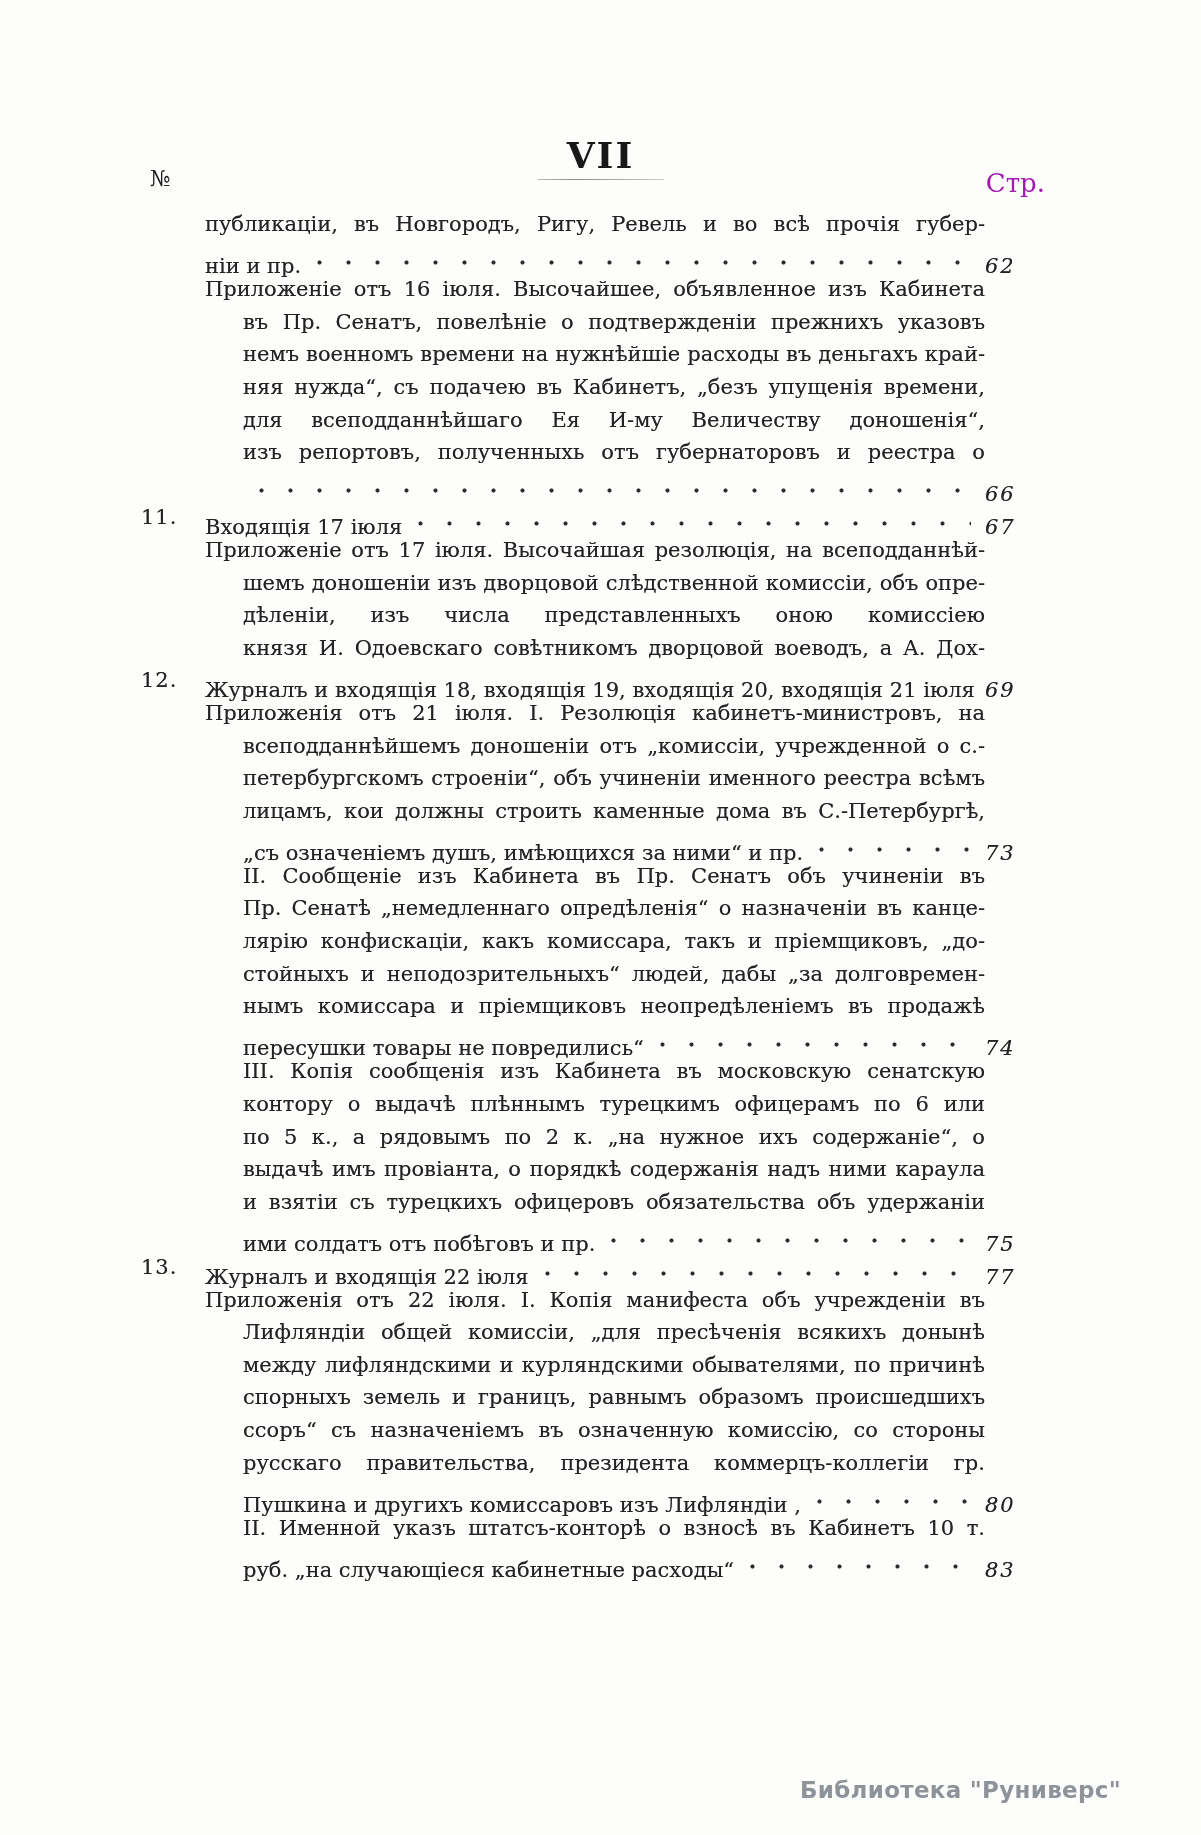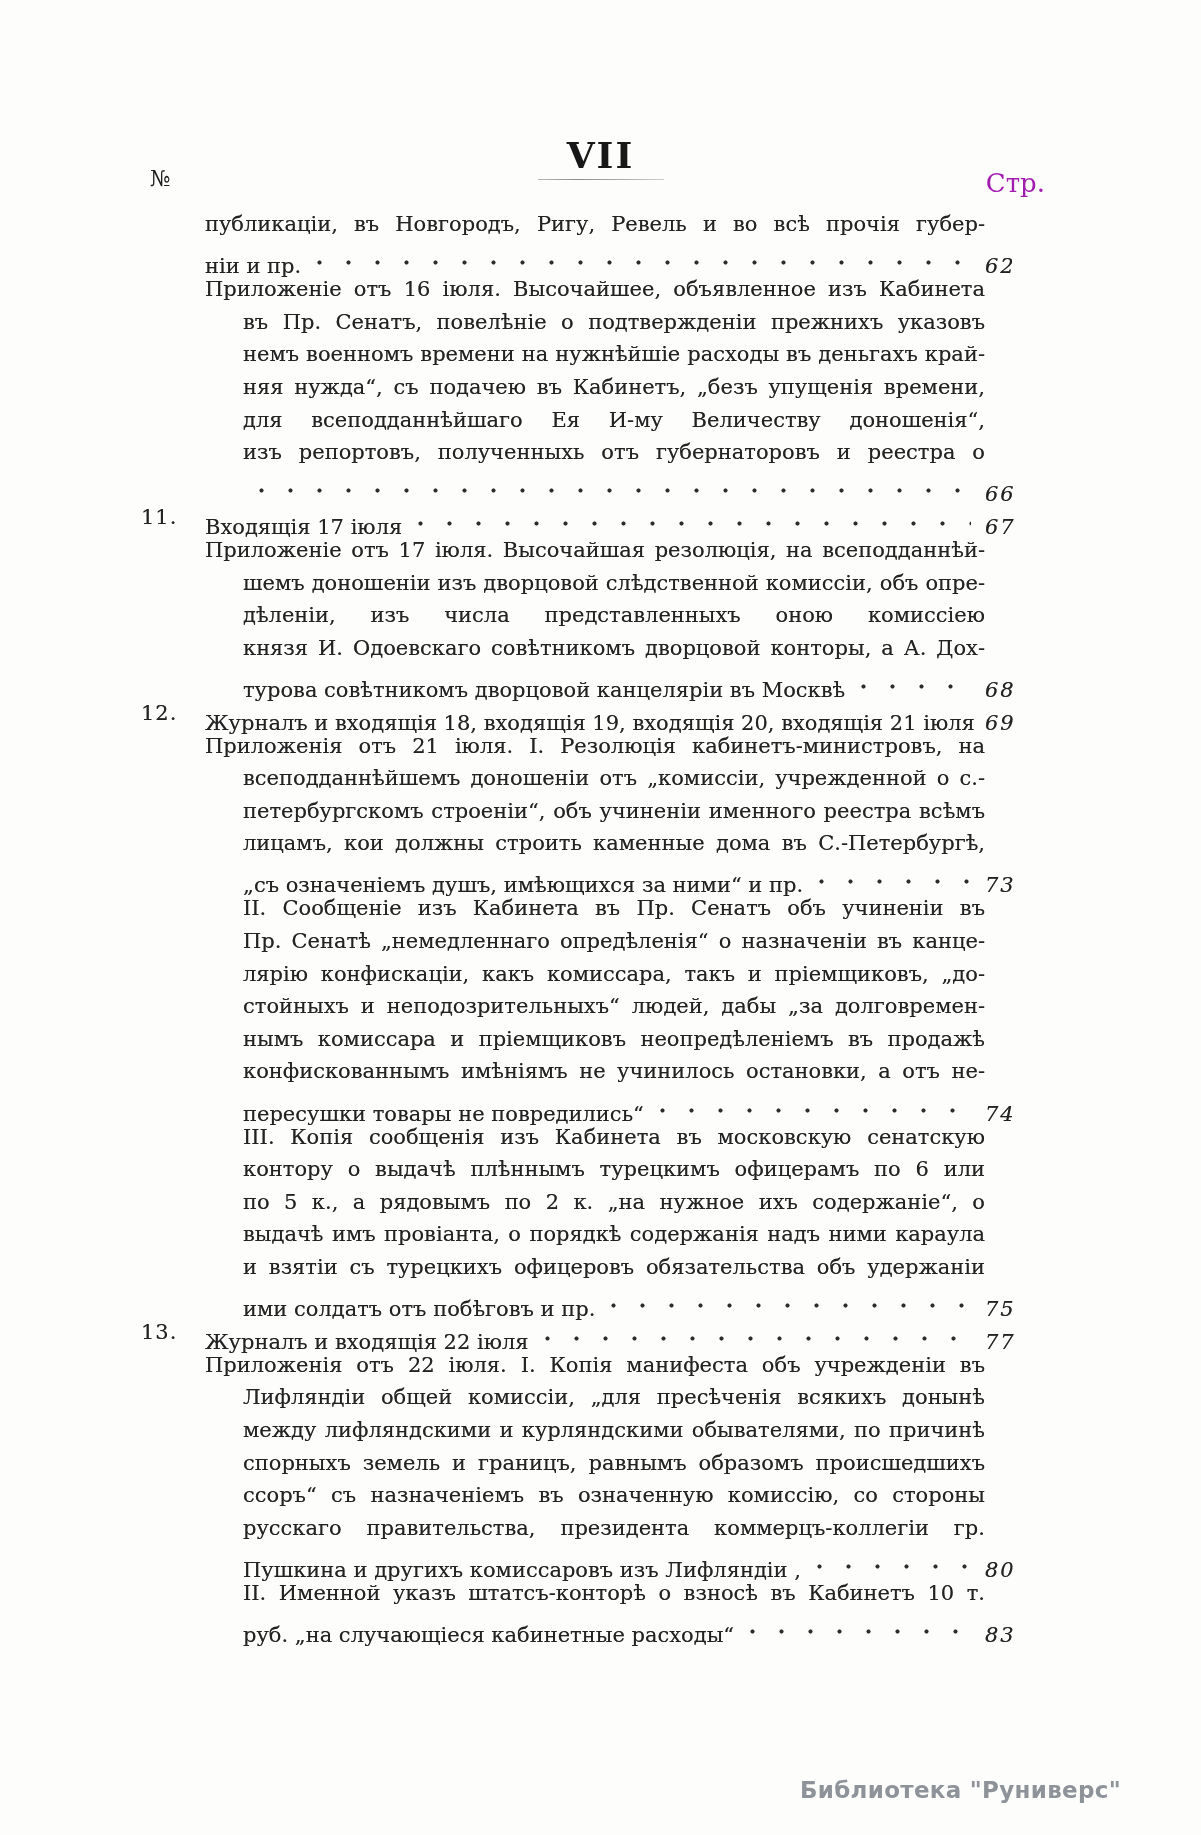--- a/index.html
+++ b/index.html
@@ -155,28 +155,22 @@
     <span class="txt">шемъ доношеніи изъ дворцовой слѣдственной комиссіи, объ опре-</span>
 
   </div>
       <div class="row ind2 full">
 
     <span class="txt">дѣленіи, изъ числа представленныхъ оною комиссіею кандидатовъ,</span>
 
   </div>
       <div class="row ind2 full">
 
-    <span class="txt">князя И. Одоевскаго совѣтникомъ дворцовой конторы, а А. Дох-</span>
-
-  </div>
-      <div class="row ind2 paged">
-
-    <span class="txt">турова совѣтникомъ дворцовой канцеляріи въ Москвѣ</span>
-    <span class="leader dotted"></span>
-    <span class="pagenum">68</span>
+    <span class="txt">князя И. Одоевскаго совѣтникомъ дворцовой воеводъ, а А. Дох-</span>
+
   </div>
       <div class="row ind1 paged">
     <span class="num">12.</span>
     <span class="txt">Журналъ и входящія 18, входящія 19, входящія 20, входящія 21 іюля</span>
     <span class="leader"></span>
     <span class="pagenum">69</span>
   </div>
       <div class="row ind1 full">
 
     <span class="txt">Приложенія отъ 21 іюля.  I.  Резолюція кабинетъ-министровъ, на</span>
@@ -221,25 +215,20 @@
       <div class="row ind2 full">
 
     <span class="txt">стойныхъ и неподозрительныхъ“ людей, дабы „за долговремен-</span>
 
   </div>
       <div class="row ind2 full">
 
     <span class="txt">нымъ комиссара и пріемщиковъ неопредѣленіемъ въ продажѣ</span>
 
   </div>
-      <div class="row ind2 full">
-
-    <span class="txt">конфискованнымъ имѣніямъ не учинилось остановки, а отъ не-</span>
-
-  </div>
       <div class="row ind2 paged">
 
     <span class="txt">пересушки товары не повредились“</span>
     <span class="leader dotted"></span>
     <span class="pagenum">74</span>
   </div>
       <div class="row ind2 full">
 
     <span class="txt">III.  Копія сообщенія изъ Кабинета въ московскую сенатскую</span>
 

